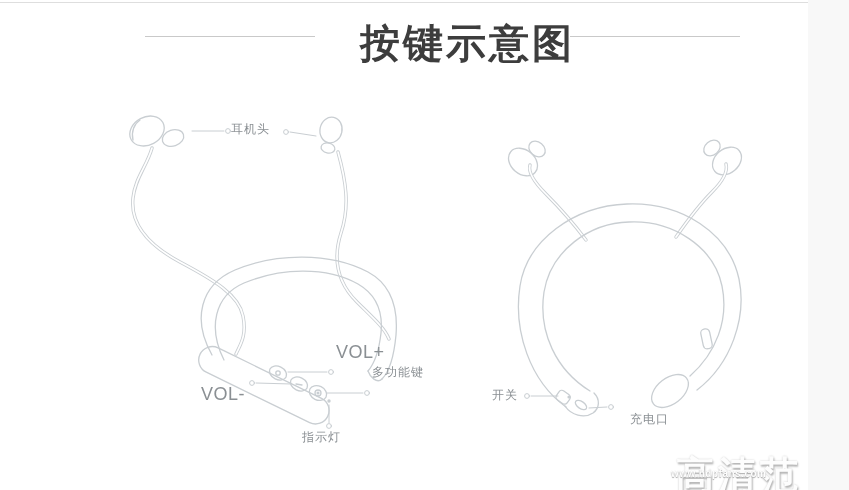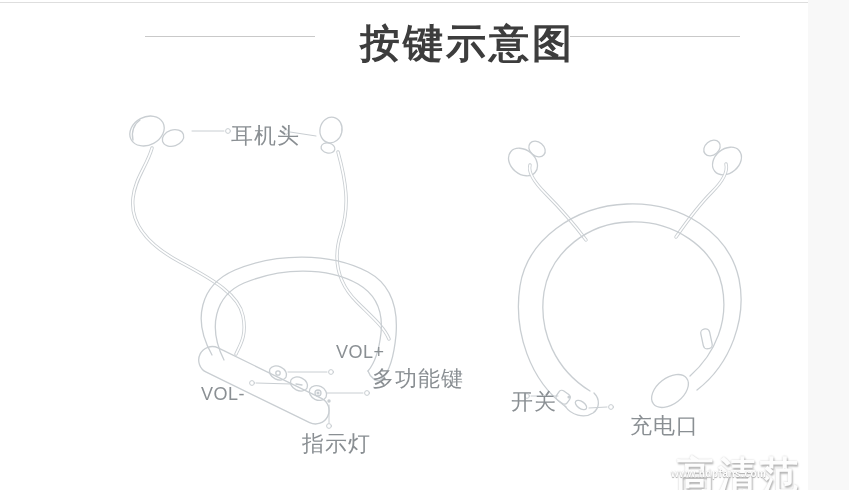--- a/index.html
+++ b/index.html
@@ -12,21 +12,21 @@
   .top-rule{position:absolute;left:0;top:2px;width:808px;height:1px;background:#dedede;}
   .title-rule{position:absolute;top:36px;width:170px;height:1px;background:#c9c9c9;}
   .title-rule.left{left:145px;}
   .title-rule.right{left:570px;}
   .page-title{
     position:absolute;left:343px;top:16px;
     font-size:40px;font-weight:700;color:#3d3d3d;letter-spacing:3px;white-space:nowrap;margin-left:17px;
   }
   .callout{
     position:absolute;color:#8a8f93;white-space:nowrap;
-    font-size:22px;letter-spacing:1px;
+    font-size:12px;letter-spacing:1px;
   }
   .callout.latin{font-size:18px;letter-spacing:0.5px;}
   .svg-canvas{position:absolute;left:0;top:0;}
   .watermark-brand{
     position:absolute;left:676px;top:420px;
     font-size:38px;font-weight:800;color:#fdfdfd;letter-spacing:4px;white-space:nowrap;
     text-shadow:1px 2px 2px #b4b4b4, 0 0 2px #cfcfcf;
     margin-top:30px;
   }
   .watermark-url{
@@ -163,17 +163,17 @@
       </g>
     </g>
   </g>
 </svg>
 
 <div class="callout" style="left:231px;top:121px;">耳机头</div>
 <div class="callout latin" style="left:336px;top:342px;">VOL+</div>
 <div class="callout latin" style="left:201px;top:373px;margin-top:11px;">VOL-</div>
 <div class="callout" style="left:372px;top:364px;">多功能键</div>
 <div class="callout" style="left:302px;top:429px;font-family:Liberation Mono, monospace;">指示灯</div>
-<div class="callout" style="left:511px;top:387px;">开关</div>
+<div class="callout" style="left:492px;top:387px;">开关</div>
 <div class="callout" style="left:630px;top:411px;">充电口</div>
 
 <div class="watermark-brand">高清范</div>
 <div class="watermark-url">www.hdpfans.com</div>
 
 </body></html>

